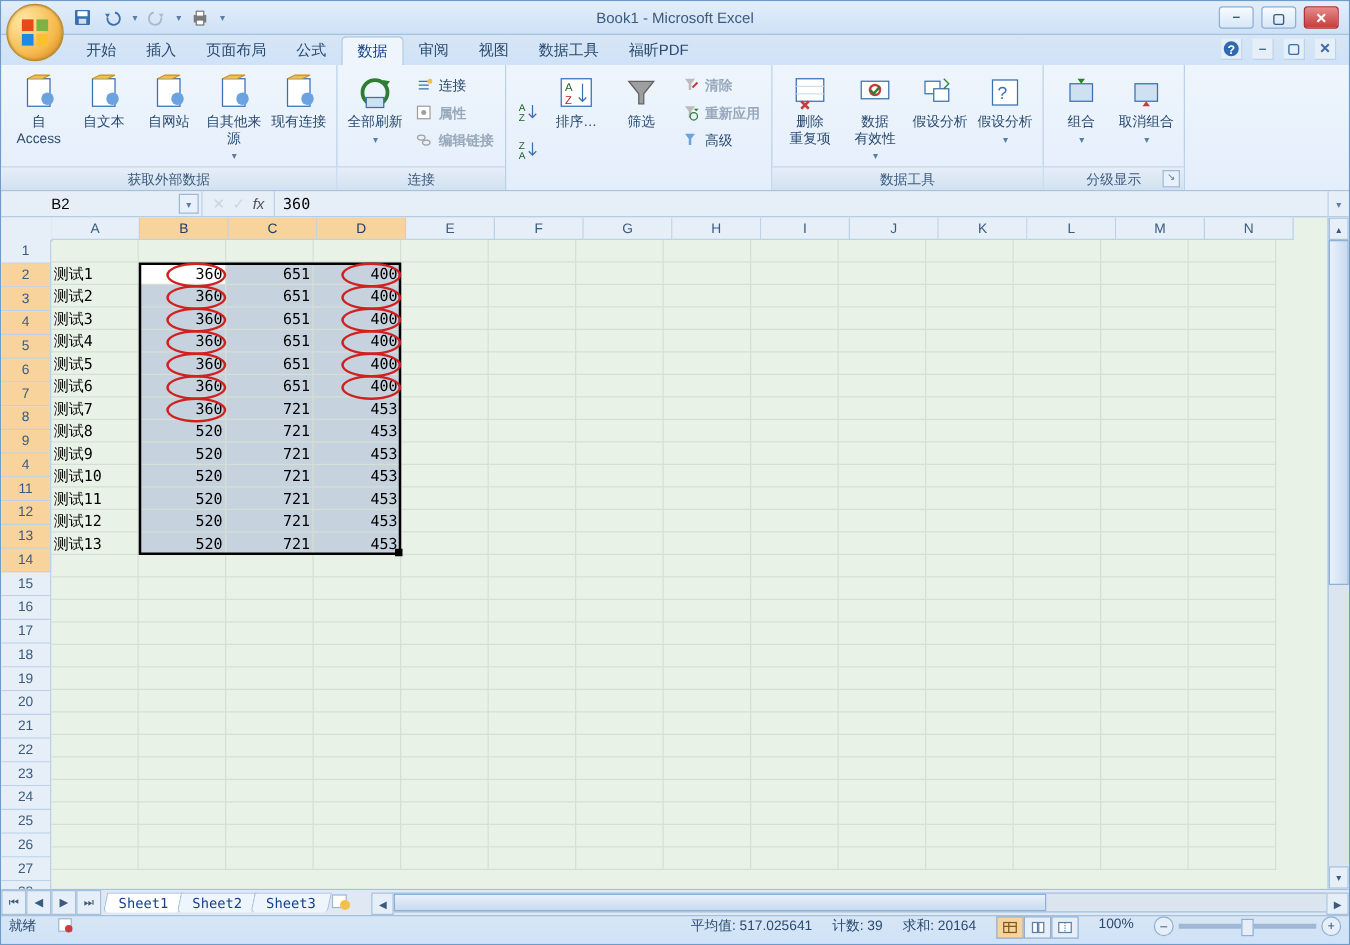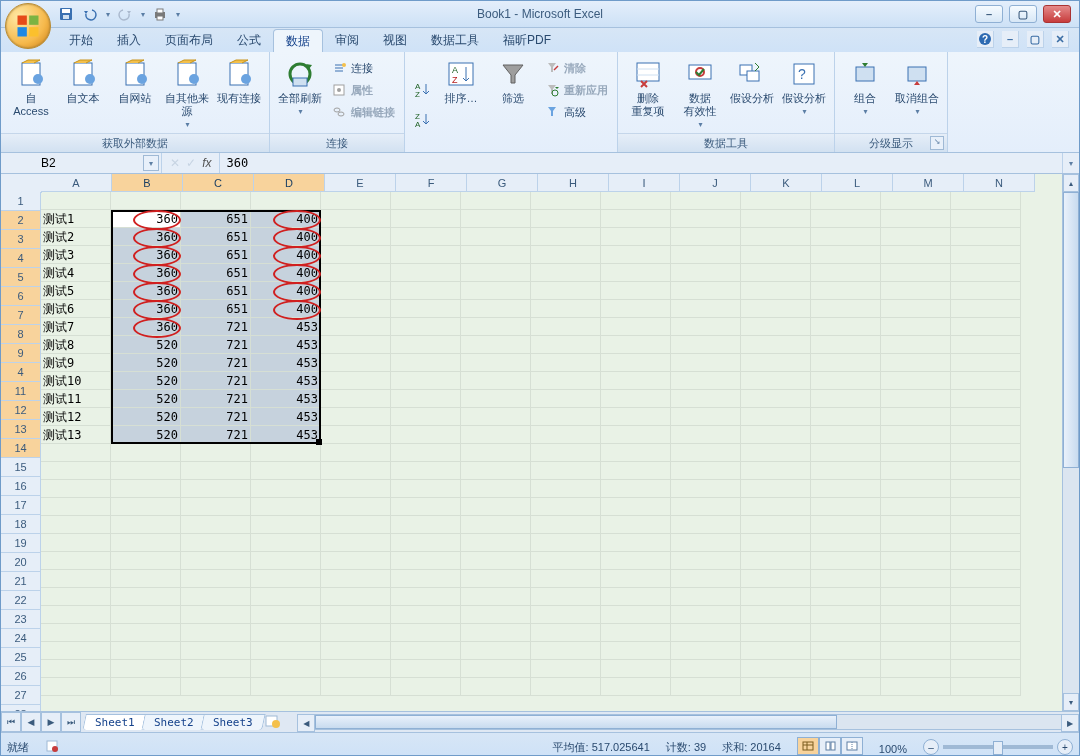--- a/index.html
+++ b/index.html
@@ -68,21 +68,21 @@
   .sh-tab.active{background:#fff;font-weight:normal;}
   .hscroll{flex:1;height:16px;margin-left:10px;display:flex;}
   .hscroll .btn{width:16px;height:16px;background:#e6eef8;border:1px solid #a6c1de;display:flex;align-items:center;justify-content:center;font-size:8px;color:#3b5b7d;}
   .hscroll .track{flex:1;background:#dbe5f0;border-top:1px solid #a6c1de;border-bottom:1px solid #a6c1de;position:relative;}
   .hscroll .thumb{position:absolute;top:0;left:0;height:100%;width:70%;background:linear-gradient(#e9f1fb,#c8dbef);border:1px solid #8fb0d4;box-sizing:border-box;}
   .vscroll{width:16px;background:#dbe5f0;border-left:1px solid #a6c1de;display:flex;flex-direction:column;position:absolute;right:0;top:0;bottom:0;}
   .vscroll .btn{height:16px;background:#e6eef8;border:1px solid #a6c1de;display:flex;align-items:center;justify-content:center;font-size:8px;color:#3b5b7d;}
   .vscroll .track{flex:1;position:relative;}
   .vscroll .thumb{position:absolute;top:0;left:0;width:100%;height:55%;background:linear-gradient(90deg,#e9f1fb,#c8dbef);border:1px solid #8fb0d4;box-sizing:border-box;}
   
-  .statusbar{height:22px;background:linear-gradient(#d7e6f6,#cfe2f7);border-top:1px solid #a6c1de;display:flex;align-items:flex-end;font-size:11px;color:#2a4a6f;padding:0 6px;gap:16px;}
+  .statusbar{height:22px;background:linear-gradient(#d7e6f6,#cfe2f7);border-top:1px solid #a6c1de;display:flex;align-items:flex-start;font-size:11px;color:#2a4a6f;padding:0 6px;gap:16px;}
   .statusbar .sp{flex:1;}
   .viewbtns{display:flex;gap:0;}
   .viewbtns .vb{width:20px;height:16px;border:1px solid #8fb0d4;background:#e6eef8;display:flex;align-items:center;justify-content:center;}
   .viewbtns .vb.active{background:#f8d39c;}
   .zoom{display:flex;align-items:center;gap:4px;}
   .zoom .zs{width:110px;height:4px;background:#9fb9d5;position:relative;}
   .zoom .zs .zt{position:absolute;top:-4px;left:50%;transform:translateX(-50%);width:8px;height:12px;background:#e6eef8;border:1px solid #8fb0d4;}
   .zoom .zb{width:14px;height:14px;border:1px solid #8fb0d4;border-radius:50%;background:#e6eef8;display:flex;align-items:center;justify-content:center;font-size:10px;}
 </style>
 </head>

